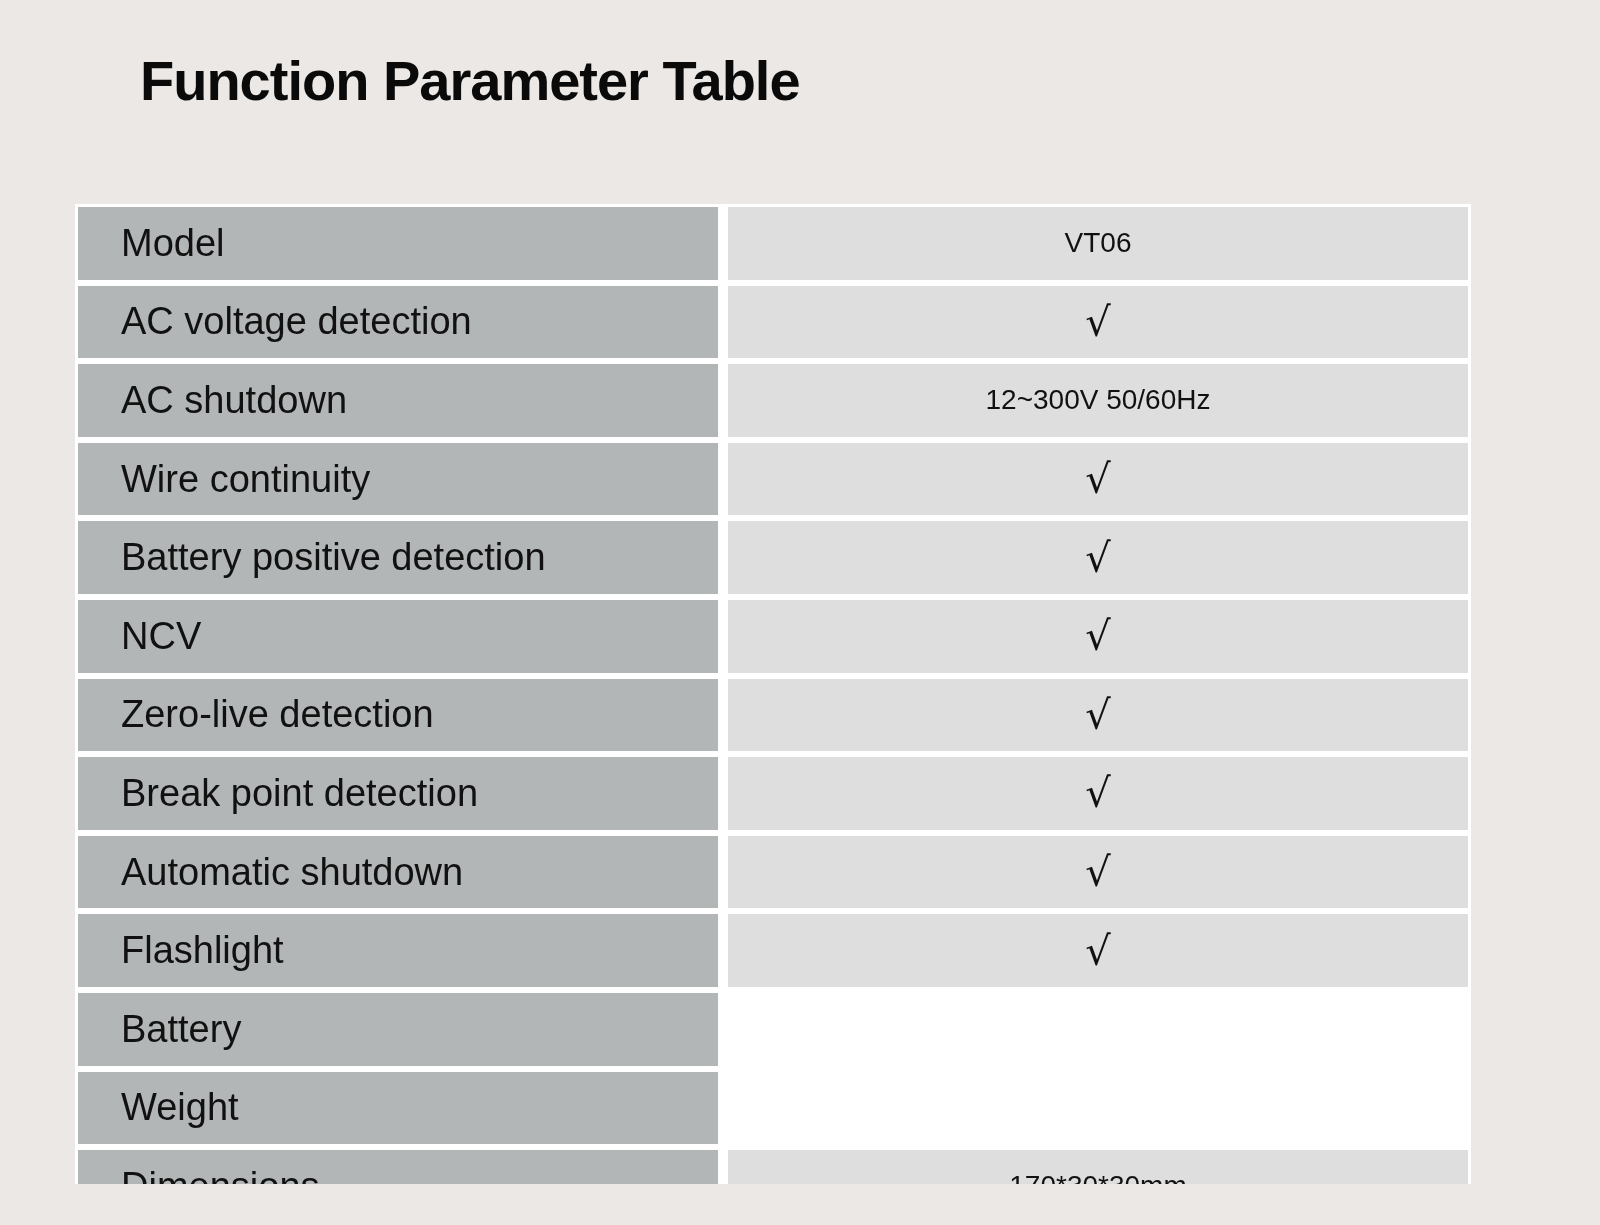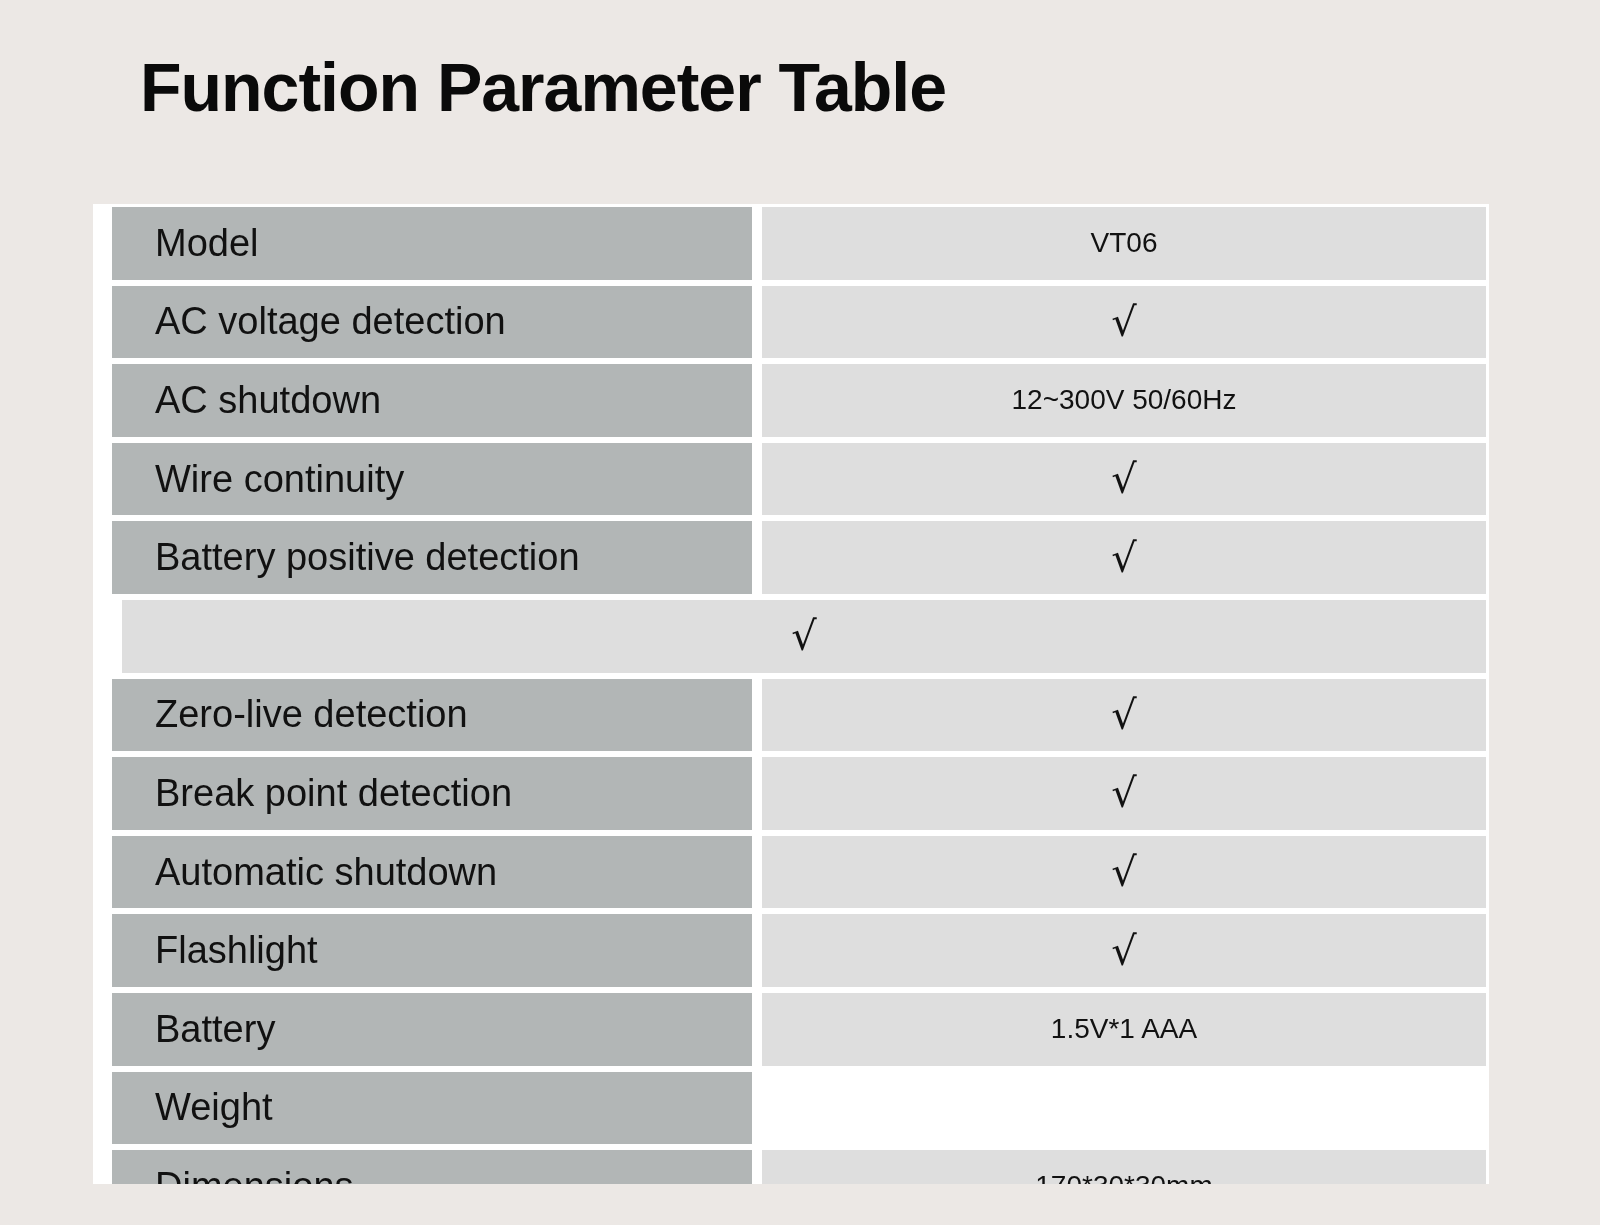--- a/index.html
+++ b/index.html
@@ -19,43 +19,42 @@
     width: 1600px;
     height: 1225px;
     background: #ece8e5;
   }
 
   .page-title {
     position: absolute;
     left: 140px;
     top: 52px;
     font-family: "Liberation Sans", "DejaVu Sans", sans-serif;
-    font-size: 68px;
+    font-size: 56px;
     font-weight: bold;
     letter-spacing: -1px;
     color: #0a0a0a;
     line-height: 1.05;
     white-space: nowrap;
     transform: scaleX(1.0);
     transform-origin: left top;
   }
 
   .param-table {
     position: absolute;
-    left: 93px;
+    left: 75px;
     top: 204px;
     width: 1396px;
     height: 980px;
     overflow: hidden;
     box-sizing: border-box;
     border-top: 3px solid #ffffff;
     border-left: 3px solid #ffffff;
     border-right: 3px solid #ffffff;
     background: #ffffff;
-    padding-left: 16px;
   }
 
   .table-row {
     display: flex;
     width: 100%;
     height: 72.6px;
     margin-bottom: 6px;
     box-sizing: border-box;
   }
 
@@ -122,20 +121,21 @@
         <div class="cell-label">Wire continuity</div>
         <div class="gap-col"></div>
         <div class="cell-value mark">√</div>
       </div>
       <div class="table-row">
         <div class="cell-label">Battery positive detection</div>
         <div class="gap-col"></div>
         <div class="cell-value mark">√</div>
       </div>
       <div class="table-row">
+        <div class="cell-label">NCV</div>
         <div class="gap-col"></div>
         <div class="cell-value mark">√</div>
       </div>
       <div class="table-row">
         <div class="cell-label">Zero-live detection</div>
         <div class="gap-col"></div>
         <div class="cell-value mark">√</div>
       </div>
       <div class="table-row">
         <div class="cell-label">Break point detection</div>
@@ -148,21 +148,20 @@
         <div class="cell-value mark">√</div>
       </div>
       <div class="table-row">
         <div class="cell-label">Flashlight</div>
         <div class="gap-col"></div>
         <div class="cell-value mark">√</div>
       </div>
       <div class="table-row">
         <div class="cell-label">Battery</div>
         <div class="gap-col"></div>
-        <div class="cell-value">1.5V*1 AAA</div>
       </div>
       <div class="table-row">
         <div class="cell-label">Weight</div>
         <div class="gap-col"></div>
       </div>
       <div class="table-row">
         <div class="cell-label">Dimensions</div>
         <div class="gap-col"></div>
         <div class="cell-value">170*30*30mm</div>
       </div>

